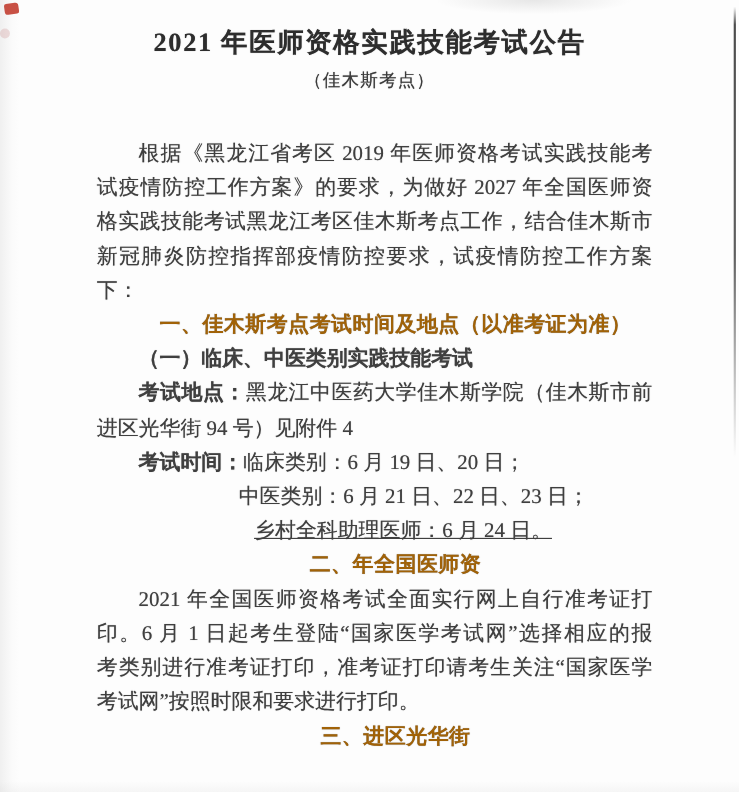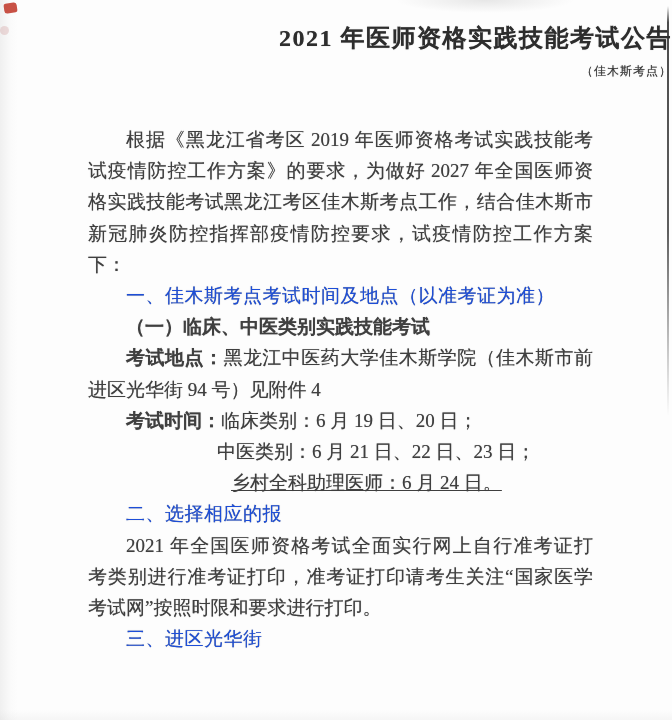--- a/index.html
+++ b/index.html
@@ -38,47 +38,47 @@
     position: absolute; left: 0; top: 26px; width: 9px; height: 9px;
     background: #c98a8a; border-radius: 50%; opacity: .28;
   }
   .bottom-shade {
     position: absolute; left: 0; bottom: 0; width: 672px; height: 10px;
     background: linear-gradient(0deg, rgba(190,190,190,.12), transparent);
   }
   
   .titlebox {
     position: absolute; top: 22px; left: 0; width: 672px;
-    text-align: right;
+    text-align: center;
     text-shadow: 0 0 .7px rgba(70,70,70,.75);
   }
   .doc-title {
     margin: 0;
     font-size: 24px; font-weight: 700; letter-spacing: 1.5px;
     color: #2d2d2d;
   }
   .doc-subtitle {
     margin-top: 9px;
-    font-size: 12px; letter-spacing: 1px;
+    font-size: 16px; letter-spacing: 1px;
     color: #3c3c3c;
   }
   .content {
     position: absolute; left: 88px; top: 124px; width: 505px;
     font-size: 19px; line-height: 31.2px;
     color: #3f3f3f;
     text-shadow: 0 0 .7px rgba(80,80,80,.7);
   }
   .line { text-align: left; white-space: normal; }
   .line.fill { text-align: justify; text-align-last: justify; }
   .indent { text-indent: 2em; }
   .bold { font-weight: 700; }
   .lbl { font-weight: 700; margin-top: 40px; }
   .h-sans {
     font-family: "Liberation Sans", sans-serif;
-    font-weight: 400; color: #1d4ed8; letter-spacing: .5px;
+    font-weight: 700; color: #a16207; letter-spacing: .5px; text-align: center;
   }
   .ml-mid  { margin-left: 129px; }
   .ml-mid2 { margin-left: 143px; text-decoration: underline; }
 </style>
 </head>
 <body>
 
 <div class="page">
 
   <div class="left-shade"></div>
@@ -104,21 +104,22 @@
     <div class="line indent h-sans">一、佳木斯考点考试时间及地点（以准考证为准）</div>
     <div class="line indent bold">（一）临床、中医类别实践技能考试</div>
 
     <div class="line fill indent"><span class="lbl">考试地点：</span><span>黑龙江中医药大学佳木斯学院（佳木斯市前</span></div>
     <div class="line">进区光华街 94 号）见附件 4</div>
 
     <div class="line indent"><span class="lbl">考试时间：</span><span>临床类别：6 月 19 日、20 日；</span></div>
     <div class="line ml-mid">中医类别：6 月 21 日、22 日、23 日；</div>
     <div class="line ml-mid2">乡村全科助理医师：6 月 24 日。</div>
 
-    <div class="line indent h-sans">二、选择相应的报</div>
+    <div class="line indent h-sans">二、年全国医师资</div>
     <div class="line fill indent">2021 年全国医师资格考试全面实行网上自行准考证打</div>
+    <div class="line fill">印。6 月 1 日起考生登陆“国家医学考试网”选择相应的报</div>
     <div class="line fill">考类别进行准考证打印，准考证打印请考生关注“国家医学</div>
     <div class="line">考试网”按照时限和要求进行打印。</div>
 
     <div class="line indent h-sans">三、进区光华街</div>
 
   </div>
 </div>
 
 </body></html>

